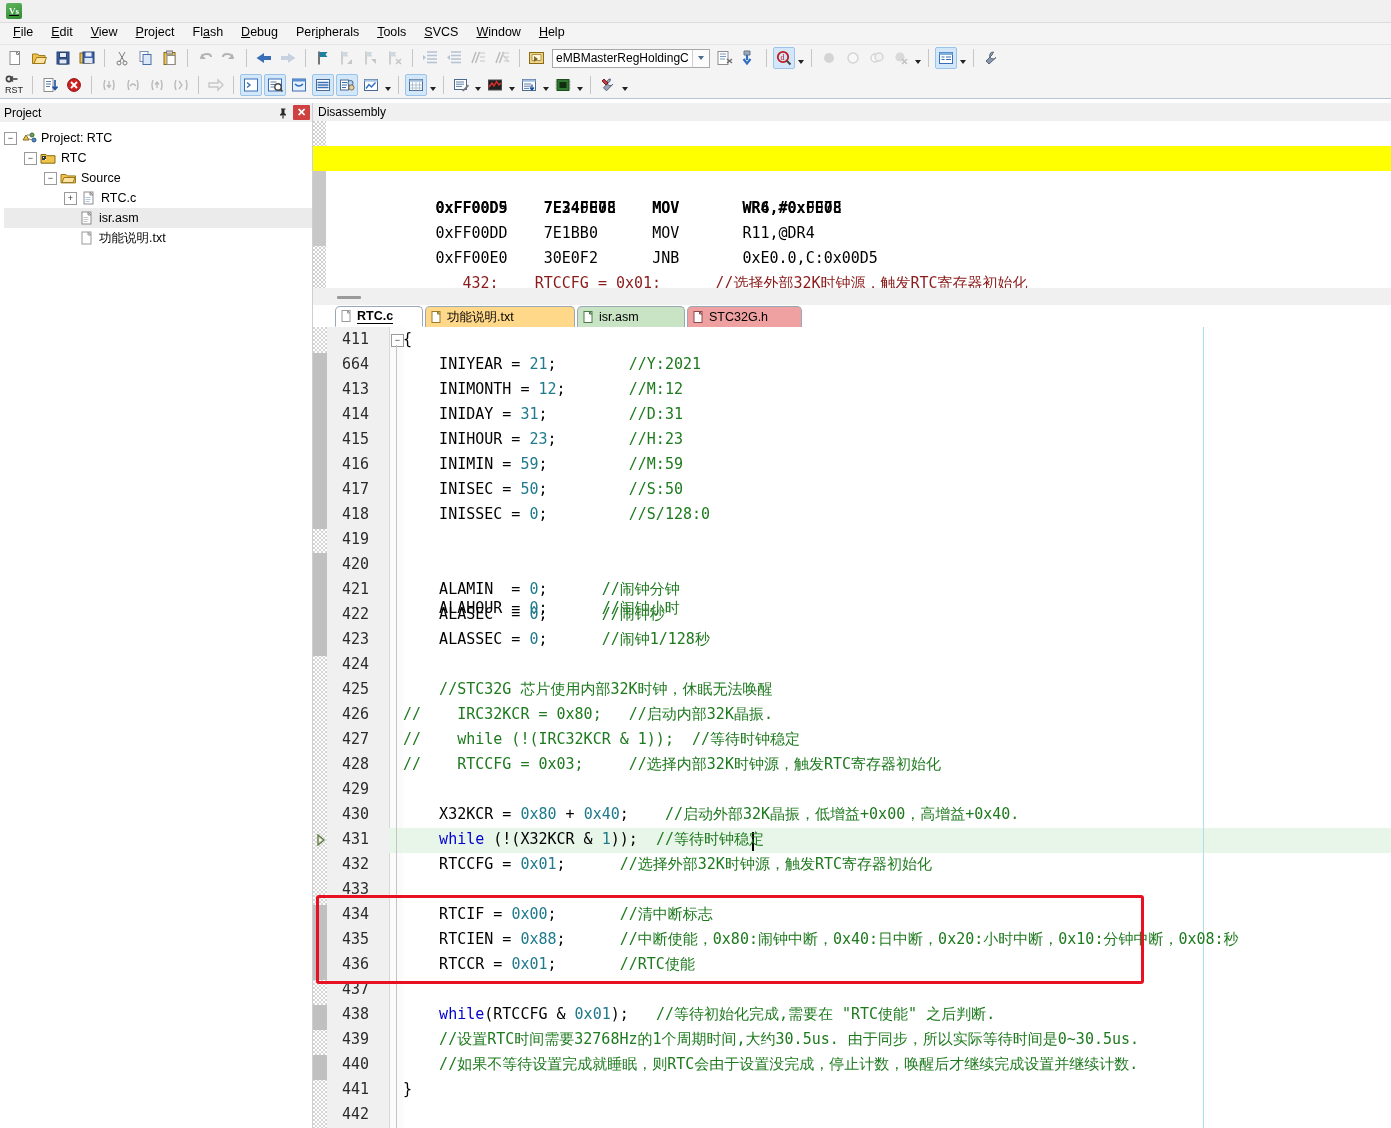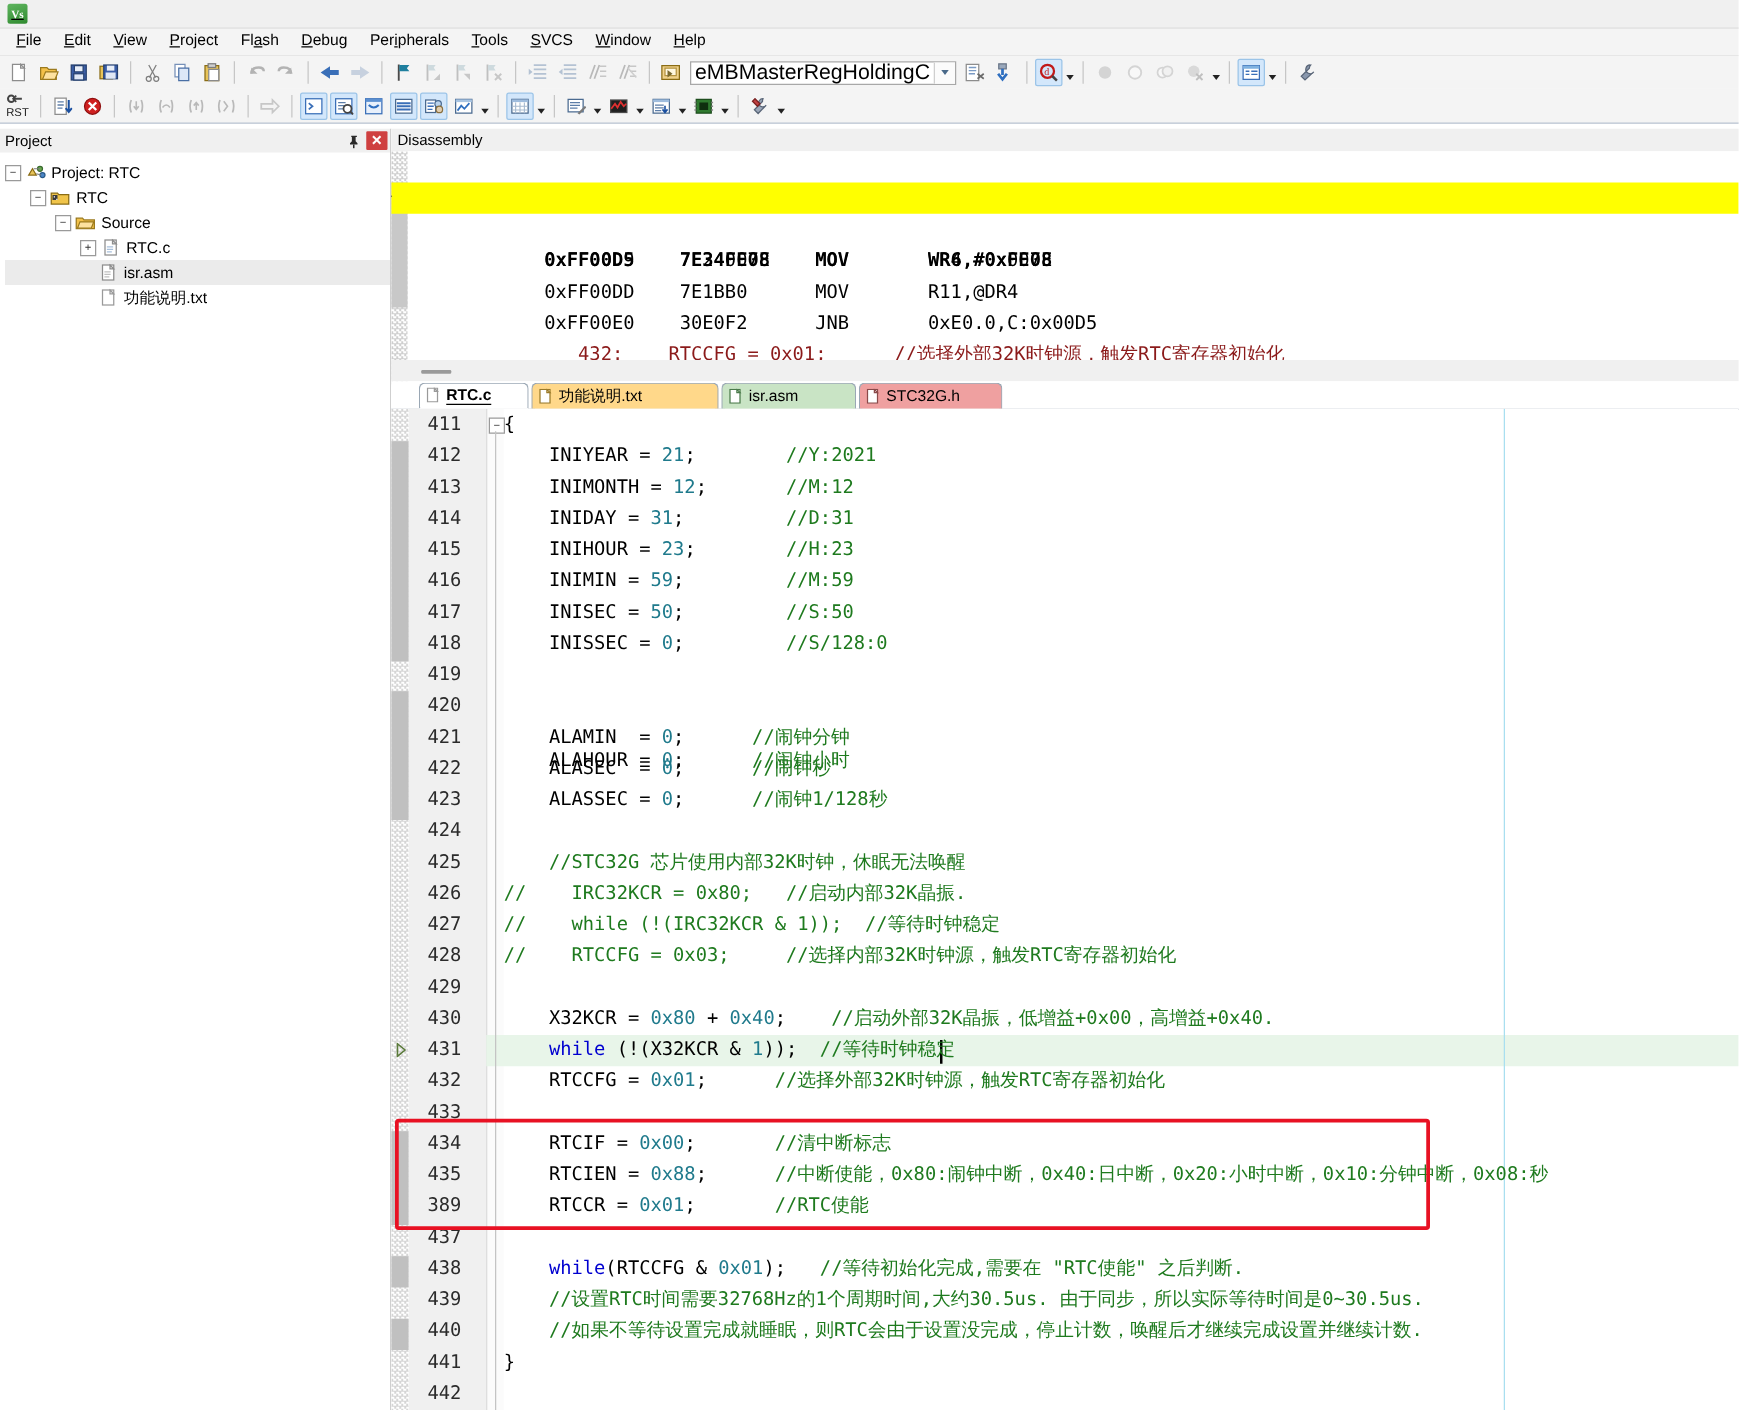--- a/index.html
+++ b/index.html
@@ -57,21 +57,21 @@
   }
   .caret i{
     display:block;width:0;height:0;border-left:3.5px solid transparent;
     border-right:3.5px solid transparent;border-top:4px solid #222;
   }
   .combo{
     height:19px;min-width:150px;background:#fff;border:1px solid #a8a8a8;
     display:flex;align-items:center;margin:0 3px;box-sizing:border-box;
   }
   .combo .ctext{
-    flex:1;font-size:17px;padding:16px 3px;white-space:nowrap;overflow:hidden;color:#000;
+    flex:1;font-size:12px;padding:16px 3px;white-space:nowrap;overflow:hidden;color:#000;
   }
   .combo .cbtn{
     width:16px;height:17px;border-left:1px solid #cfcfcf;background:#fbfbfb;
     display:flex;align-items:center;justify-content:center;
   }
   .combo .cbtn i{
     width:0;height:0;border-left:3.5px solid transparent;border-right:3.5px solid transparent;
     border-top:4px solid #4a6a8a;
   }
 
@@ -780,21 +780,21 @@
         <div class="fold" style="top:7px;">−</div>
         <div class="foldline" style="top:18px;height:960px;"></div>
 
         <div class="guideline" style="left:890px;top:0;height:1128px;"></div>
 
         <div class="caretbar" style="left:439px;top:505px;height:19px;"></div>
 
         <div id="code-rows">
             <div class="enum" style="top: 0px;">411</div>
             <div class="ecode" style="top: 0px;"><span>{</span></div>
-            <div class="enum" style="top: 25px;">412</div>
+            <div class="enum" style="top: 25px;">664</div>
             <div class="ecode" style="top: 25px;"><span>    INIYEAR = </span><span class="num">21</span><span>;        </span><span class="cmt">//Y:2021</span></div>
             <div class="enum" style="top: 50px;">413</div>
             <div class="ecode" style="top: 50px;"><span>    INIMONTH = </span><span class="num">12</span><span>;       </span><span class="cmt">//M:12</span></div>
             <div class="enum" style="top: 75px;">414</div>
             <div class="ecode" style="top: 75px;"><span>    INIDAY = </span><span class="num">31</span><span>;         </span><span class="cmt">//D:31</span></div>
             <div class="enum" style="top: 100px;">415</div>
             <div class="ecode" style="top: 100px;"><span>    INIHOUR = </span><span class="num">23</span><span>;        </span><span class="cmt">//H:23</span></div>
             <div class="enum" style="top: 125px;">416</div>
             <div class="ecode" style="top: 125px;"><span>    INIMIN = </span><span class="num">59</span><span>;         </span><span class="cmt">//M:59</span></div>
             <div class="enum" style="top: 150px;">417</div>
@@ -828,21 +828,21 @@
             <div class="enum" style="top: 500px;">431</div>
             <div class="ecode" style="top: 500px;"><span class="kw">    while</span><span> (!(X32KCR &amp; </span><span class="num">1</span><span>));  </span><span class="cmt">//等待时钟稳定</span></div>
             <div class="enum" style="top: 525px;">432</div>
             <div class="ecode" style="top: 525px;"><span>    RTCCFG = </span><span class="num">0x01</span><span>;      </span><span class="cmt">//选择外部32K时钟源，触发RTC寄存器初始化</span></div>
             <div class="enum" style="top: 550px;">433</div>
             <div class="ecode" style="top: 550px;"></div>
             <div class="enum" style="top: 575px;">434</div>
             <div class="ecode" style="top: 575px;"><span>    RTCIF = </span><span class="num">0x00</span><span>;       </span><span class="cmt">//清中断标志</span></div>
             <div class="enum" style="top: 600px;">435</div>
             <div class="ecode" style="top: 600px;"><span>    RTCIEN = </span><span class="num">0x88</span><span>;      </span><span class="cmt">//中断使能，0x80:闹钟中断，0x40:日中断，0x20:小时中断，0x10:分钟中断，0x08:秒</span></div>
-            <div class="enum" style="top: 625px;">389</div>
+            <div class="enum" style="top: 625px;">436</div>
             <div class="ecode" style="top: 625px;"><span>    RTCCR = </span><span class="num">0x01</span><span>;       </span><span class="cmt">//RTC使能</span></div>
             <div class="enum" style="top: 650px;">437</div>
             <div class="ecode" style="top: 650px;"></div>
             <div class="enum" style="top: 675px;">438</div>
             <div class="ecode" style="top: 675px;"><span class="kw">    while</span><span>(RTCCFG &amp; </span><span class="num">0x01</span><span>);   </span><span class="cmt">//等待初始化完成,需要在 "RTC使能" 之后判断.</span></div>
             <div class="enum" style="top: 700px;">439</div>
             <div class="ecode" style="top: 700px;"><span class="cmt">    //设置RTC时间需要32768Hz的1个周期时间,大约30.5us. 由于同步，所以实际等待时间是0~30.5us.</span></div>
             <div class="enum" style="top: 725px;">440</div>
             <div class="ecode" style="top: 725px;"><span class="cmt">    //如果不等待设置完成就睡眠，则RTC会由于设置没完成，停止计数，唤醒后才继续完成设置并继续计数.</span></div>
             <div class="enum" style="top: 750px;">441</div>

